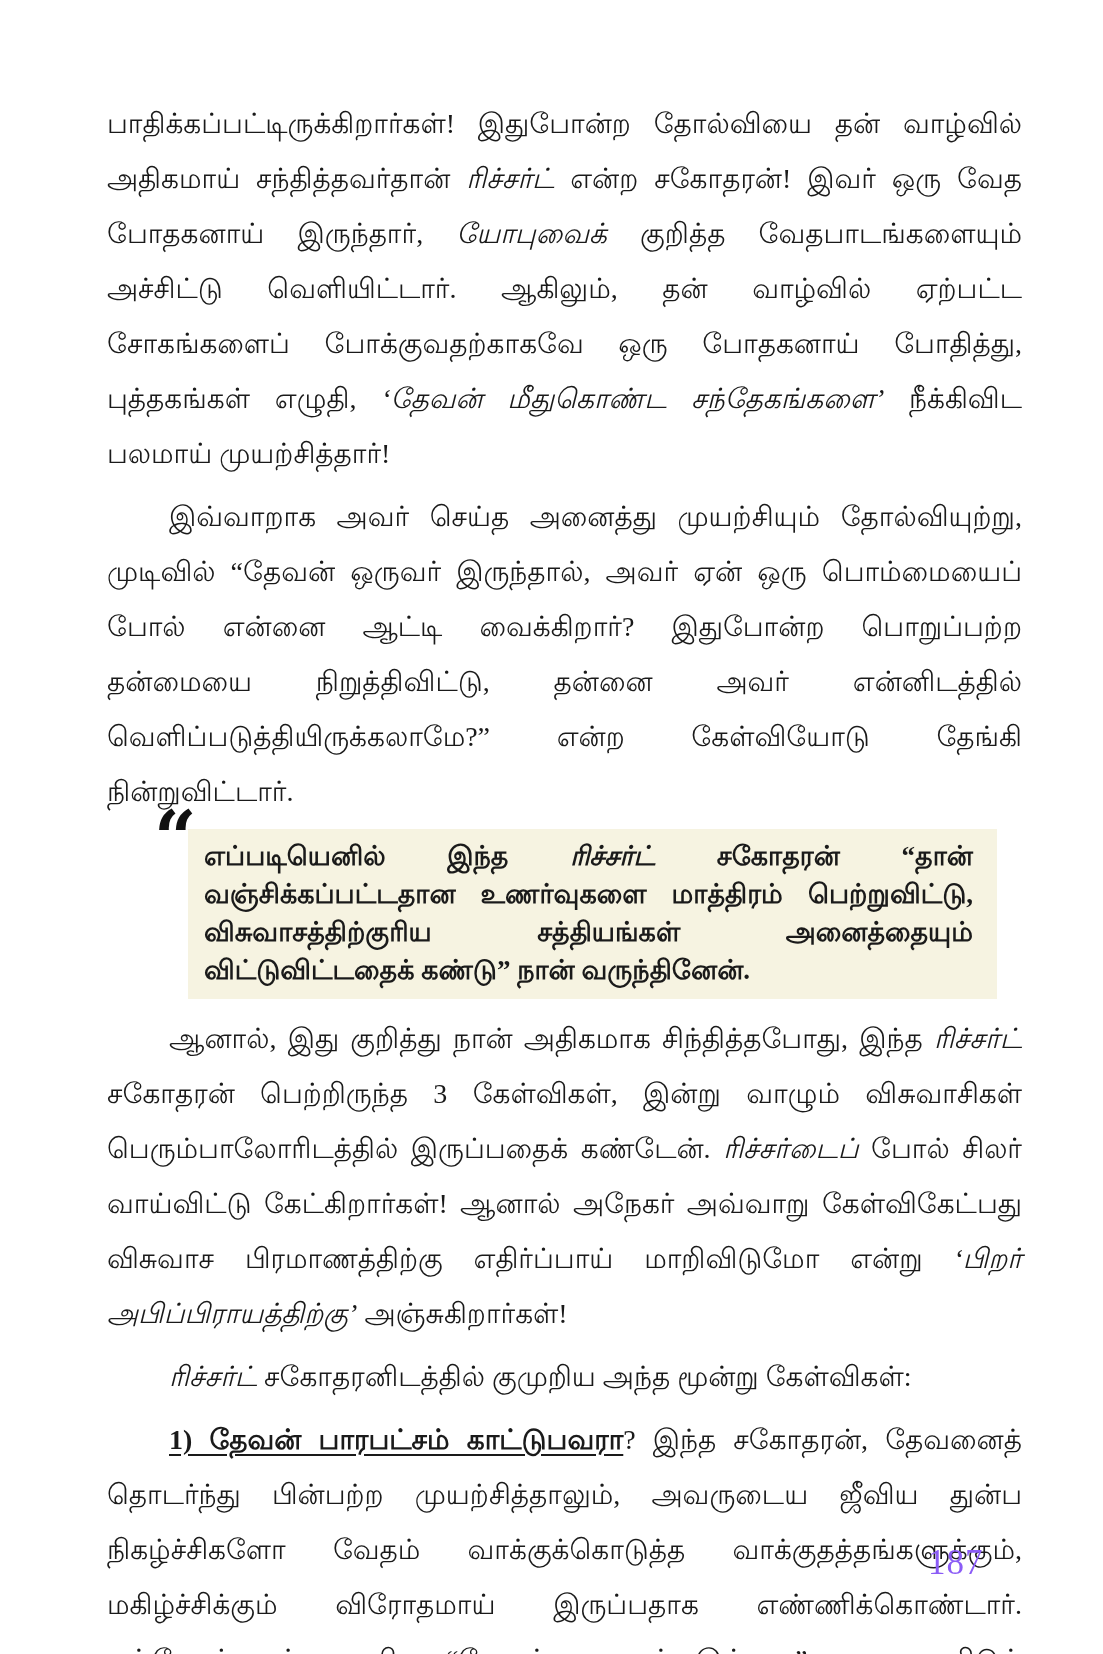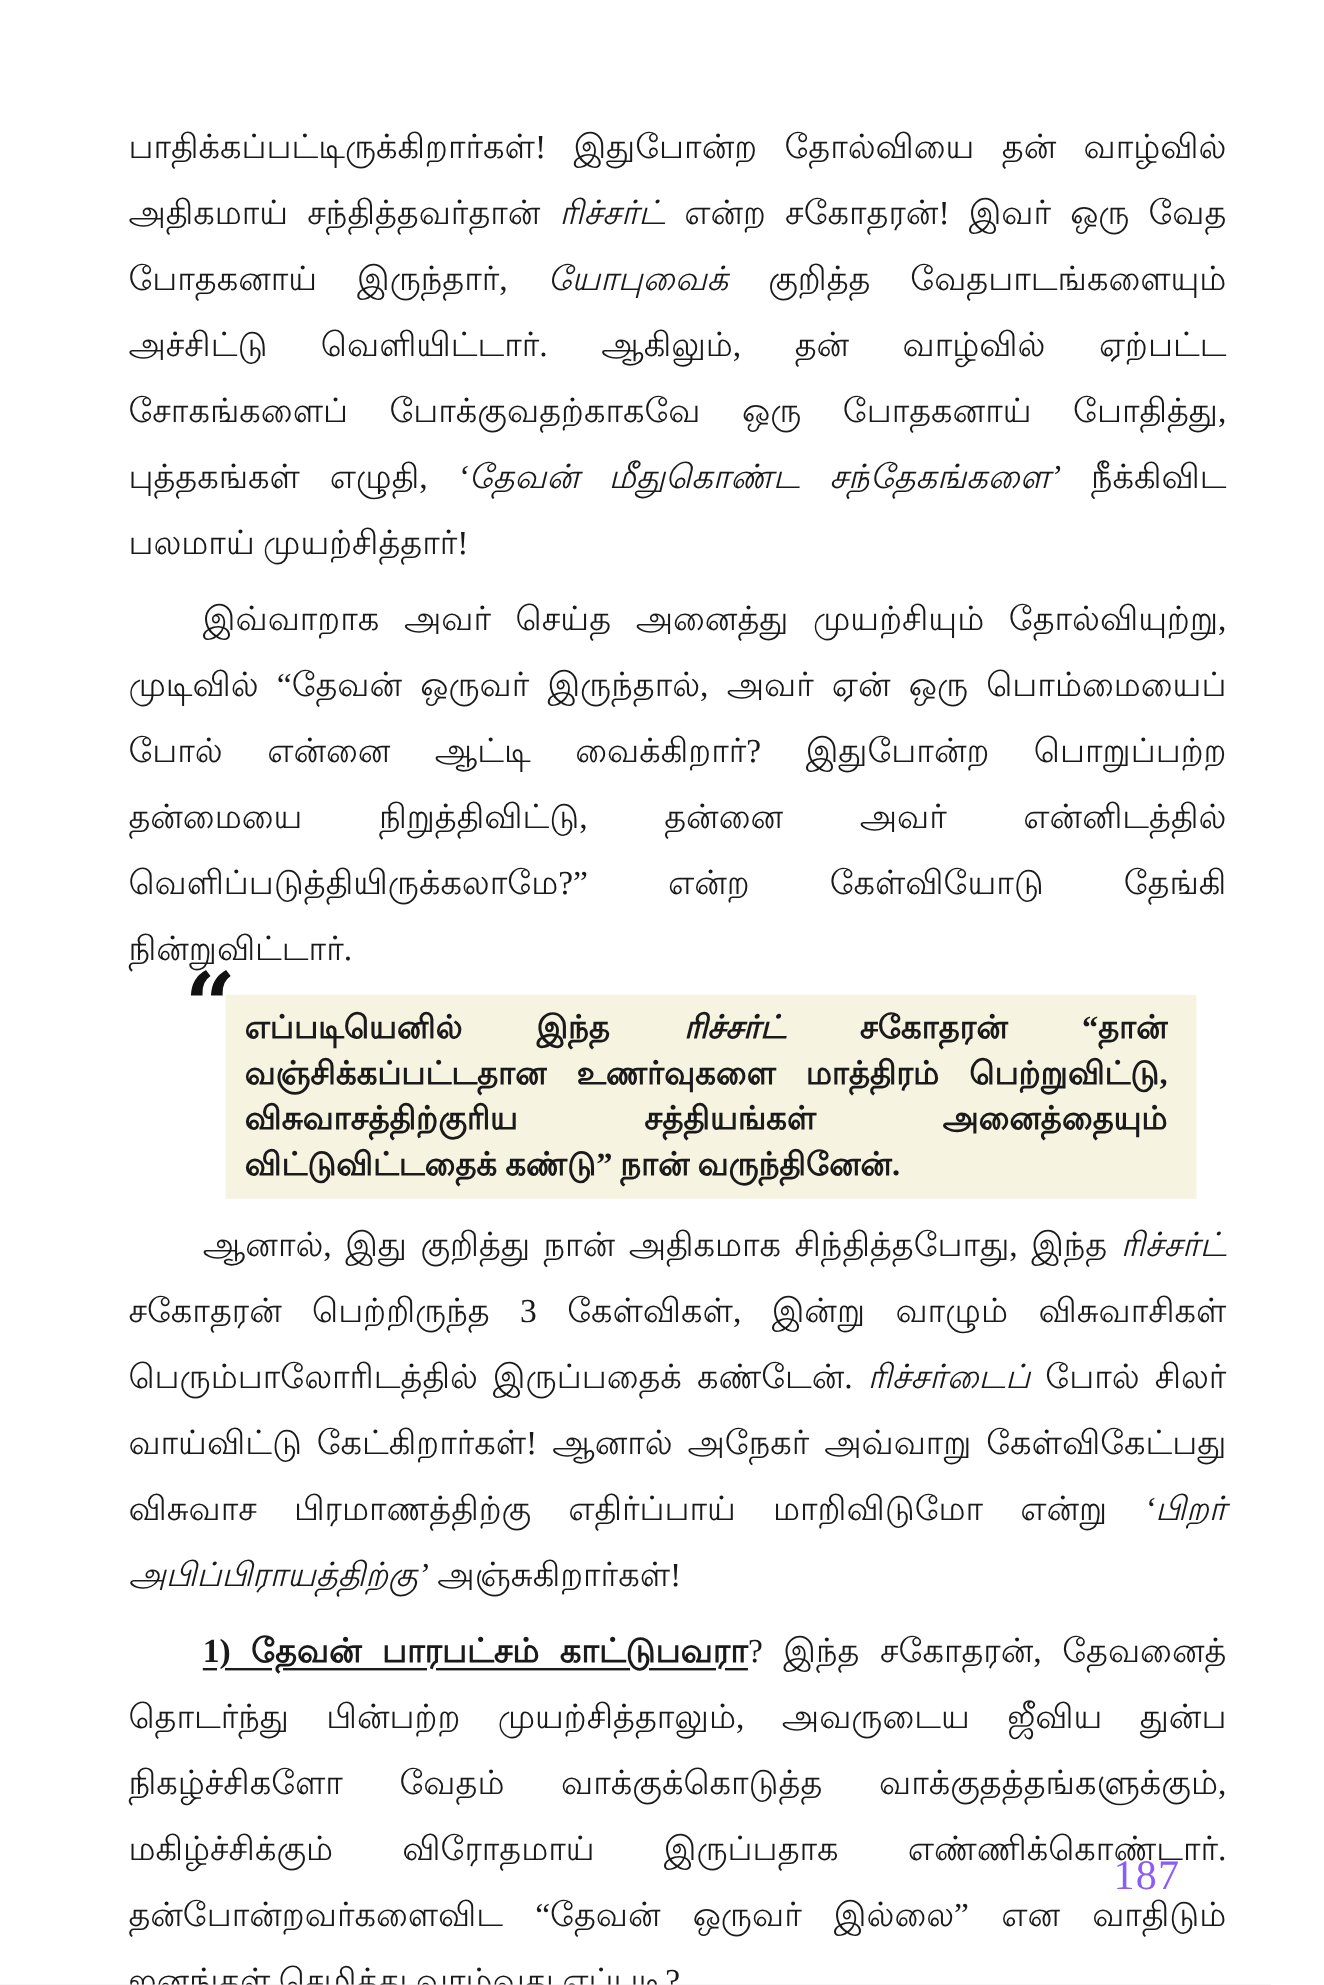--- a/index.html
+++ b/index.html
@@ -74,20 +74,21 @@
     <p class="body indent"><span>இவ்வாறாக அவர் செய்த அனைத்து முயற்சியும் தோல்வியுற்று, முடிவில் “தேவன் ஒருவர் இருந்தால், அவர் ஏன் ஒரு பொம்மையைப் போல் என்னை ஆட்டி வைக்கிறார்? இதுபோன்ற பொறுப்பற்ற தன்மையை நிறுத்திவிட்டு, தன்னை அவர் என்னிடத்தில் வெளிப்படுத்தியிருக்கலாமே?” என்ற கேள்வியோடு தேங்கி நின்றுவிட்டார்.</span></p>
 
 
     <figure class="pullquote-wrap">
       <span class="pq-mark">“</span>
       <blockquote class="pullquote"><span>எப்படியெனில் இந்த </span><span class="italic">ரிச்சர்ட்</span><span> சகோதரன் “தான் வஞ்சிக்கப்பட்டதான உணர்வுகளை மாத்திரம் பெற்றுவிட்டு, விசுவாசத்திற்குரிய சத்தியங்கள் அனைத்தையும் விட்டுவிட்டதைக் கண்டு” நான் வருந்தினேன்.</span></blockquote>
     </figure>
 
     <p class="body indent"><span>ஆனால், இது குறித்து நான் அதிகமாக சிந்தித்தபோது, இந்த </span><span class="italic">ரிச்சர்ட்</span><span> சகோதரன் பெற்றிருந்த 3 கேள்விகள், இன்று வாழும் விசுவாசிகள் பெரும்பாலோரிடத்தில் இருப்பதைக் கண்டேன். </span><span class="italic">ரிச்சர்டைப்</span><span> போல் சிலர் வாய்விட்டு கேட்கிறார்கள்! ஆனால் அநேகர் அவ்வாறு கேள்விகேட்பது விசுவாச பிரமாணத்திற்கு எதிர்ப்பாய் மாறிவிடுமோ என்று </span><span class="italic">‘பிறர் அபிப்பிராயத்திற்கு’</span><span> அஞ்சுகிறார்கள்!</span></p>
 
+    <p class="body indent"><span class="italic">ரிச்சர்ட்</span><span> சகோதரனிடத்தில் குமுறிய அந்த மூன்று கேள்விகள்:</span></p>
 
     <p class="body indent"><span class="bold underline">1) தேவன் பாரபட்சம் காட்டுபவரா</span><span>? இந்த சகோதரன், தேவனைத் தொடர்ந்து பின்பற்ற முயற்சித்தாலும், அவருடைய ஜீவிய துன்ப நிகழ்ச்சிகளோ வேதம் வாக்குக்கொடுத்த வாக்குதத்தங்களுக்கும், மகிழ்ச்சிக்கும் விரோதமாய் இருப்பதாக எண்ணிக்கொண்டார். தன்போன்றவர்களைவிட “தேவன் ஒருவர் இல்லை” என வாதிடும் ஜனங்கள் செழித்து வாழ்வது எப்படி?</span></p>
 
 
   </div>
 
   <div class="page-number">187</div>
 </main>
 
 </body></html>

